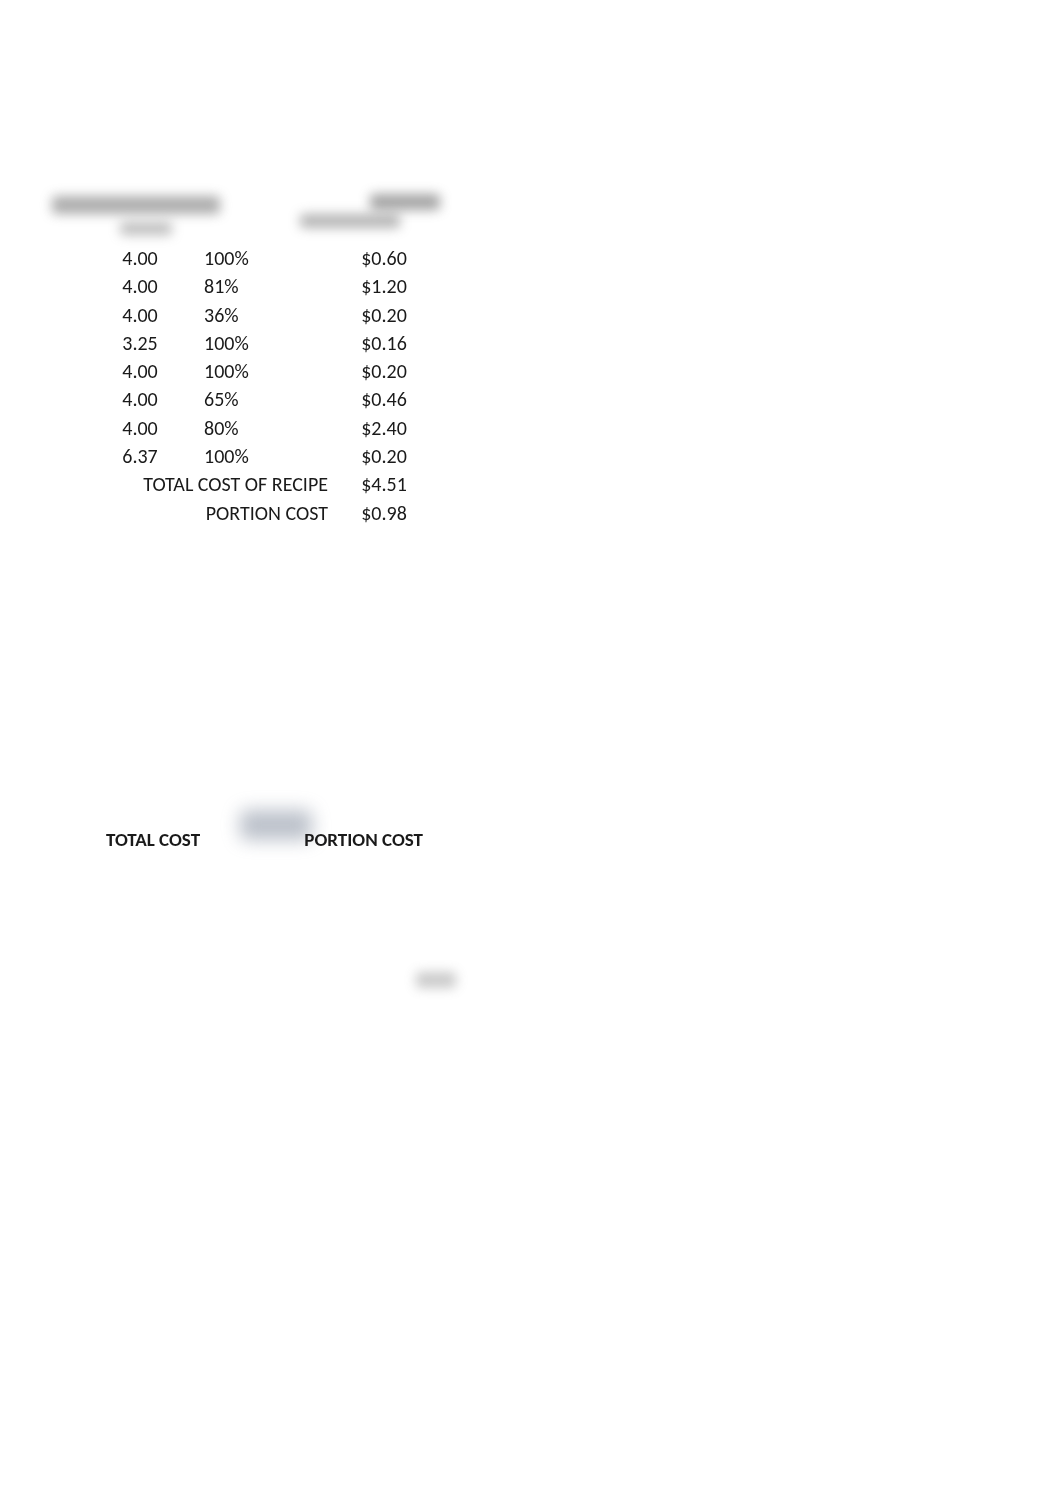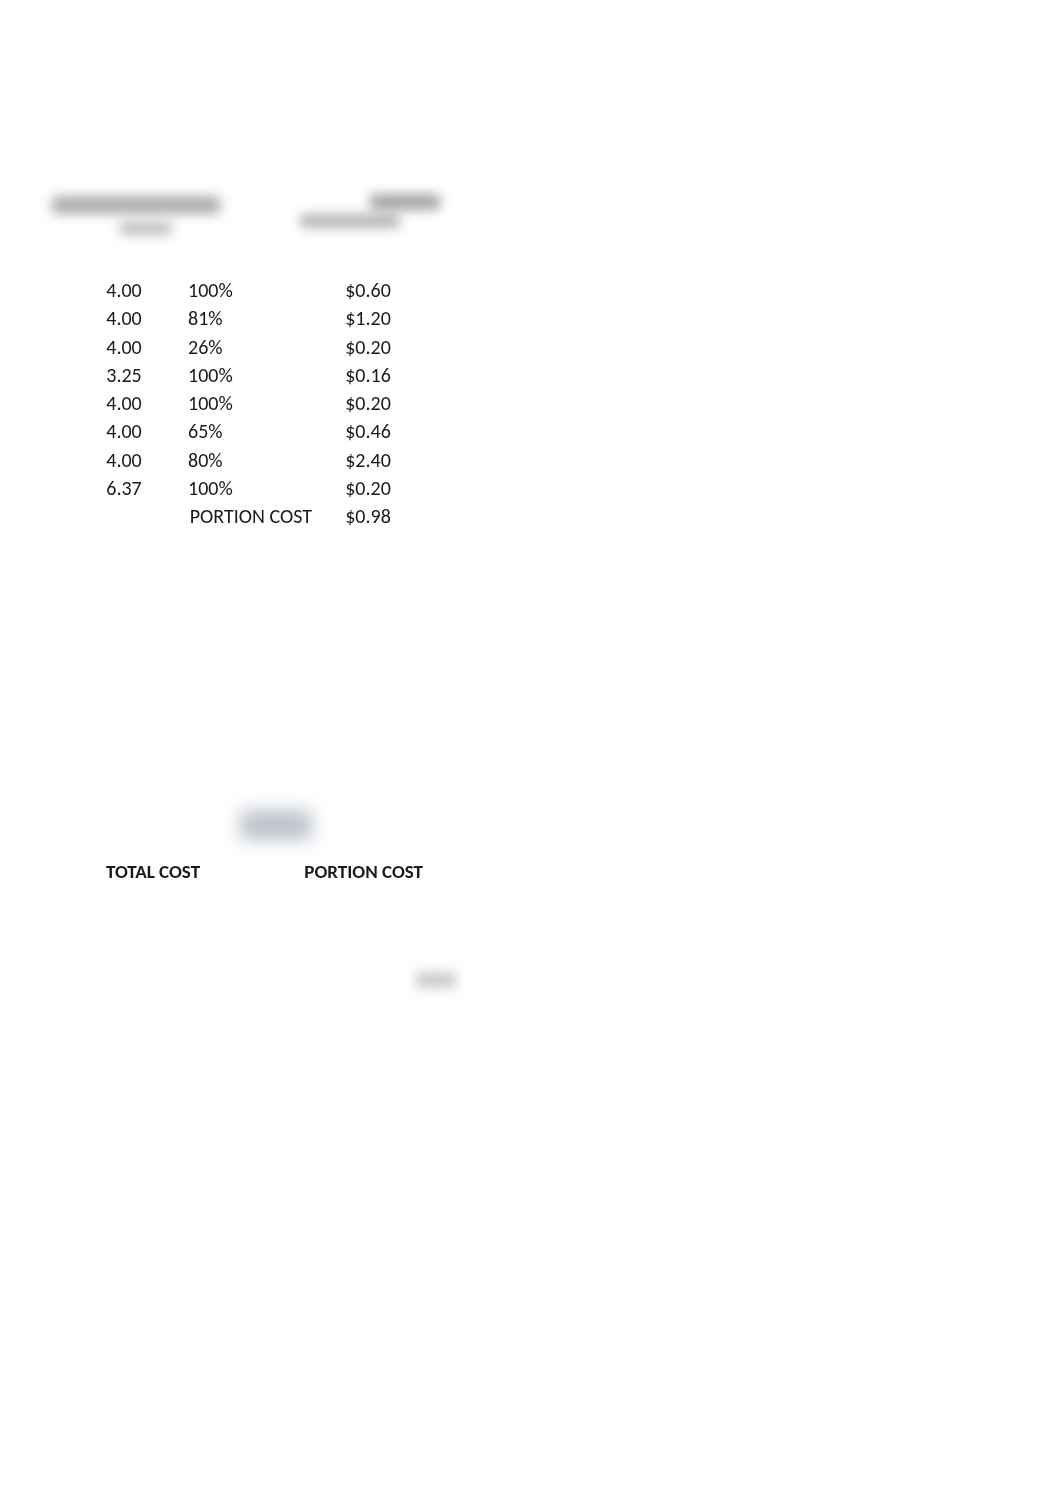--- a/index.html
+++ b/index.html
@@ -56,26 +56,25 @@
     top: 222px;
     width: 52px;
     height: 13px;
     background: #7d7d7d;
     filter: blur(6px);
     border-radius: 4px;
     opacity: 0.5;
   }
   .data-body {
     position: absolute;
-    left: 60px;
+    left: 76px;
     top: 244px;
     width: 384px;
     font-size: 20px;
     line-height: 28.3px;
-    margin-top: 32px;
   }
   .row {
     display: flex;
     width: 100%;
   }
   .col-a {
     width: 128px;
     text-align: center;
   }
   .col-b {
@@ -119,21 +118,20 @@
     position: absolute;
     left: 106px;
     top: 828px;
     width: 340px;
     font-size: 19px;
     font-weight: 700;
     color: #1a1a1a;
   }
   .lower-labels .lbl1 {
     display: inline-block;
-    margin-top: 32px;
   }
   .lower-labels .lbl2 {
     display: inline-block;
     margin-left: 100px;
   }
   .mid-blur {
     position: absolute;
     left: 240px;
     top: 810px;
     width: 72px;
@@ -187,21 +185,21 @@
       <div class="col-b">100%</div>
       <div class="col-c">$0.60</div>
     </div>
     <div class="row">
       <div class="col-a">4.00</div>
       <div class="col-b">81%</div>
       <div class="col-c">$1.20</div>
     </div>
     <div class="row">
       <div class="col-a">4.00</div>
-      <div class="col-b">26%</div>
+      <div class="col-b">36%</div>
       <div class="col-c">$0.20</div>
     </div>
     <div class="row">
       <div class="col-a">3.25</div>
       <div class="col-b">100%</div>
       <div class="col-c">$0.16</div>
     </div>
     <div class="row">
       <div class="col-a">4.00</div>
       <div class="col-b">100%</div>
@@ -216,20 +214,24 @@
       <div class="col-a">4.00</div>
       <div class="col-b">80%</div>
       <div class="col-c">$2.40</div>
     </div>
     <div class="row">
       <div class="col-a">6.37</div>
       <div class="col-b">100%</div>
       <div class="col-c">$0.20</div>
     </div>
 
+    <div class="row totals-row">
+      <div class="label-span">TOTAL COST OF RECIPE</div>
+      <div class="col-c">$4.51</div>
+    </div>
     <div class="row totals-row">
       <div class="label-span">PORTION COST</div>
       <div class="col-c">$0.98</div>
     </div>
 
   </div>
 
   <div class="mid-blur"></div>
 
   <div class="lower-labels">

